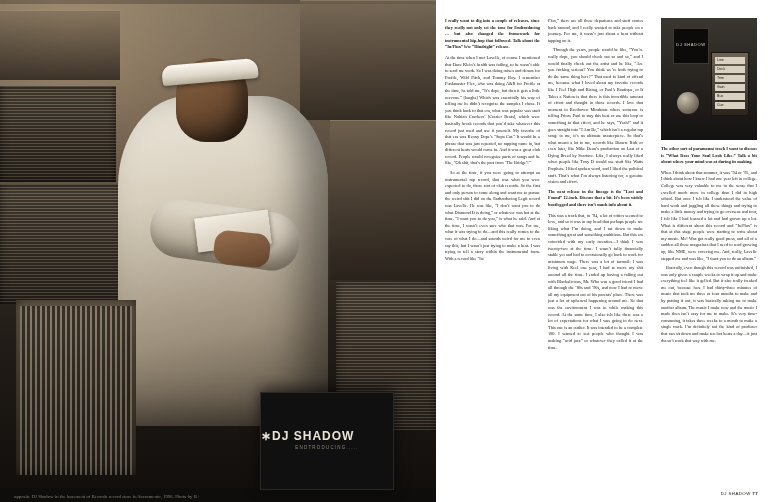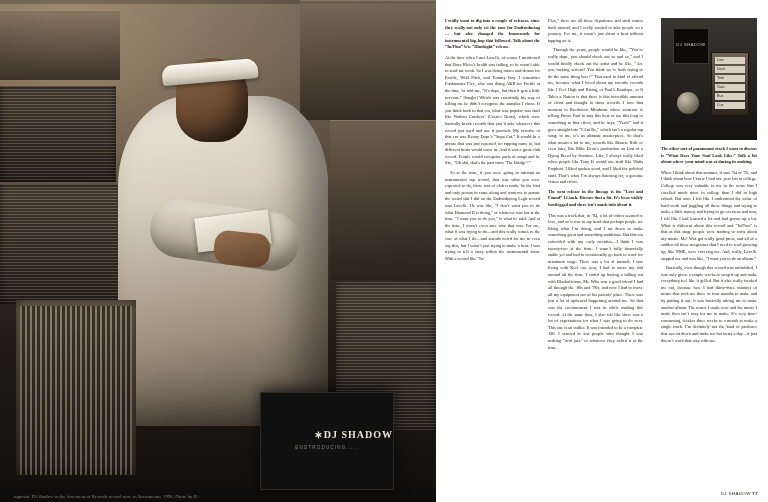--- a/index.html
+++ b/index.html
@@ -159,25 +159,25 @@
     height: 96px;
     background: #111010;
     border: 1px solid #2c2924;
     box-shadow: 0 -4px 14px rgba(0,0,0,0.6);
     overflow: hidden;
   }
   .sleeve-title {
     position: absolute;
     left: 0; right: 0;
     top: 36px;
-    text-align: right;
+    text-align: left;
     color: #e9e4d7;
-    font-family: Liberation Serif, serif;
+    font-family: Liberation Sans, sans-serif;
     font-weight: bold;
-    font-size: 10px;
+    font-size: 12px;
     letter-spacing: 1px;
   }
   .sleeve-sub {
     position: absolute;
     left: 0; right: 0;
     top: 52px;
     text-align: center;
     color: #8d8879;
     font-family: "Liberation Sans", sans-serif;
     font-size: 4.5px;

